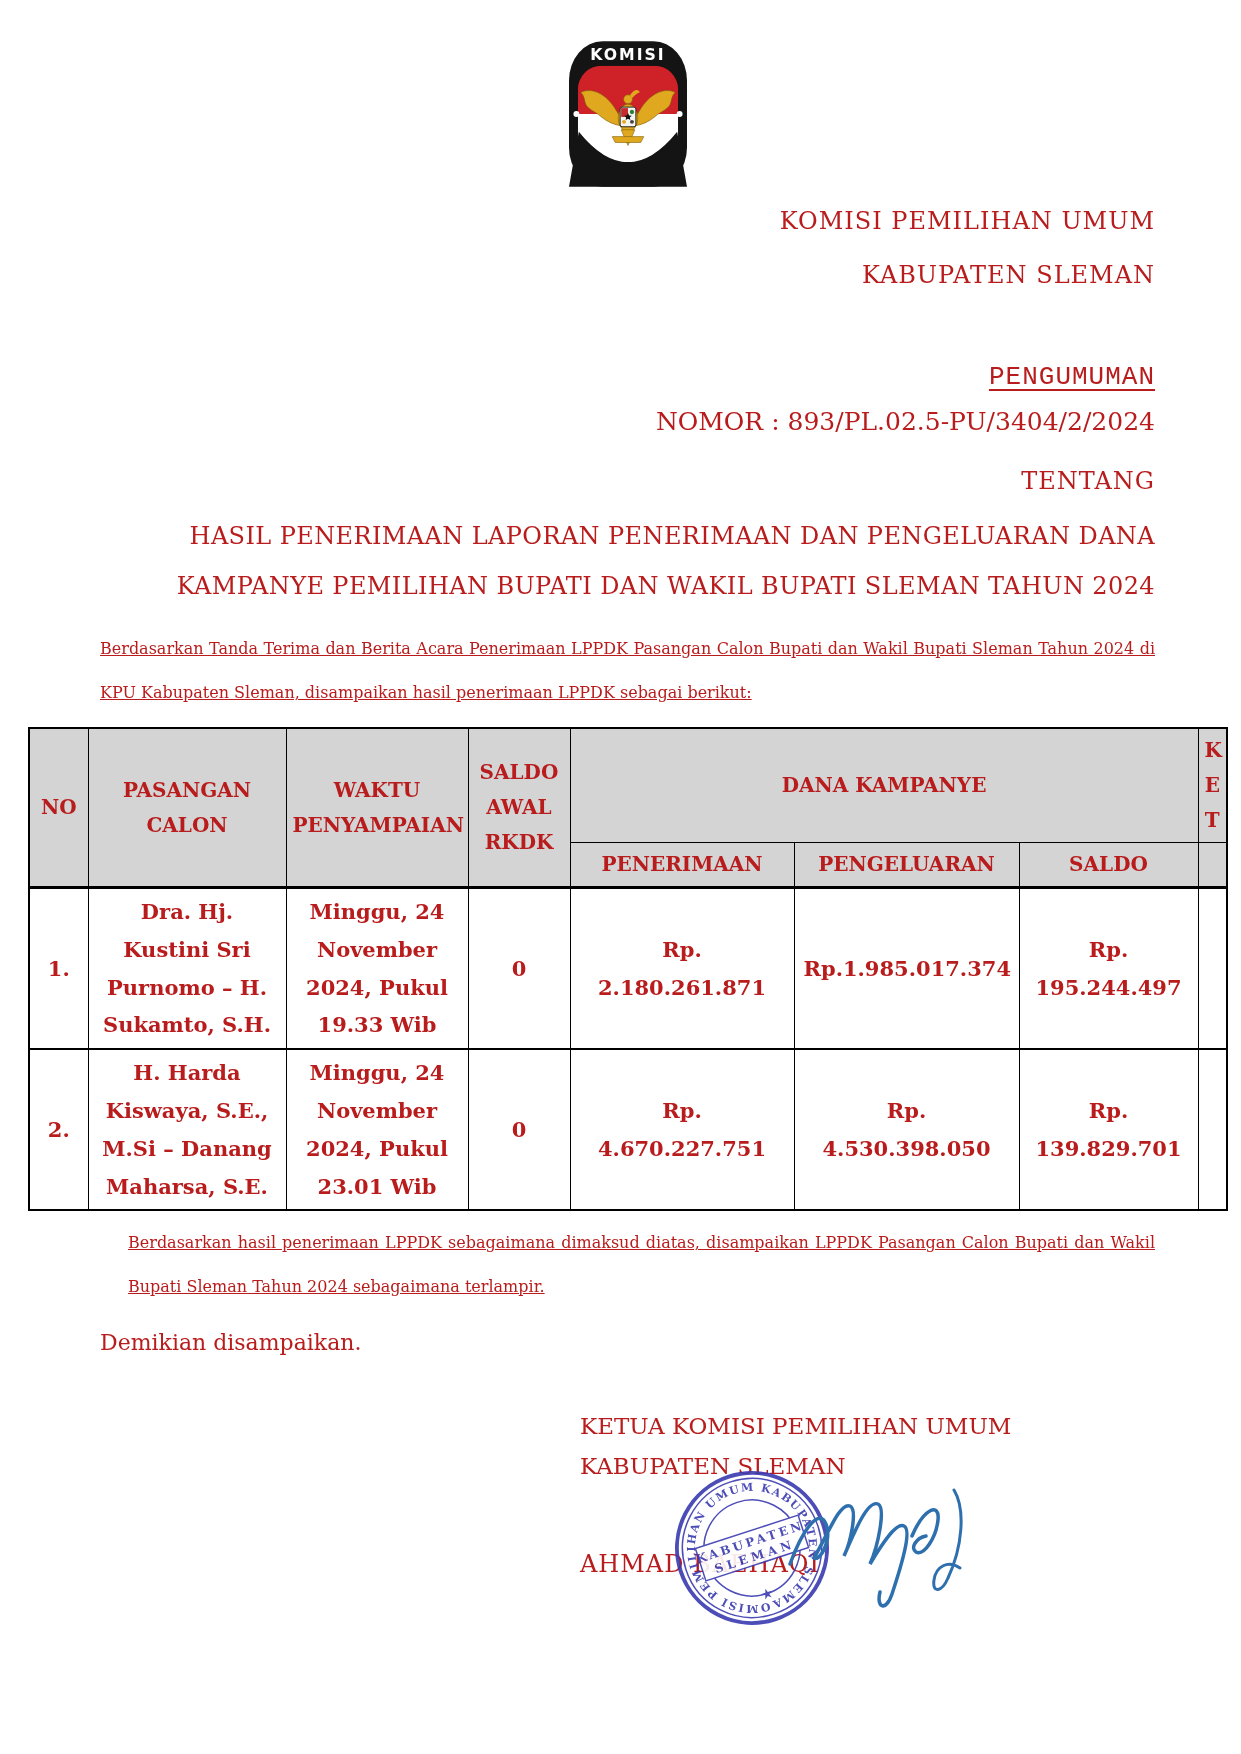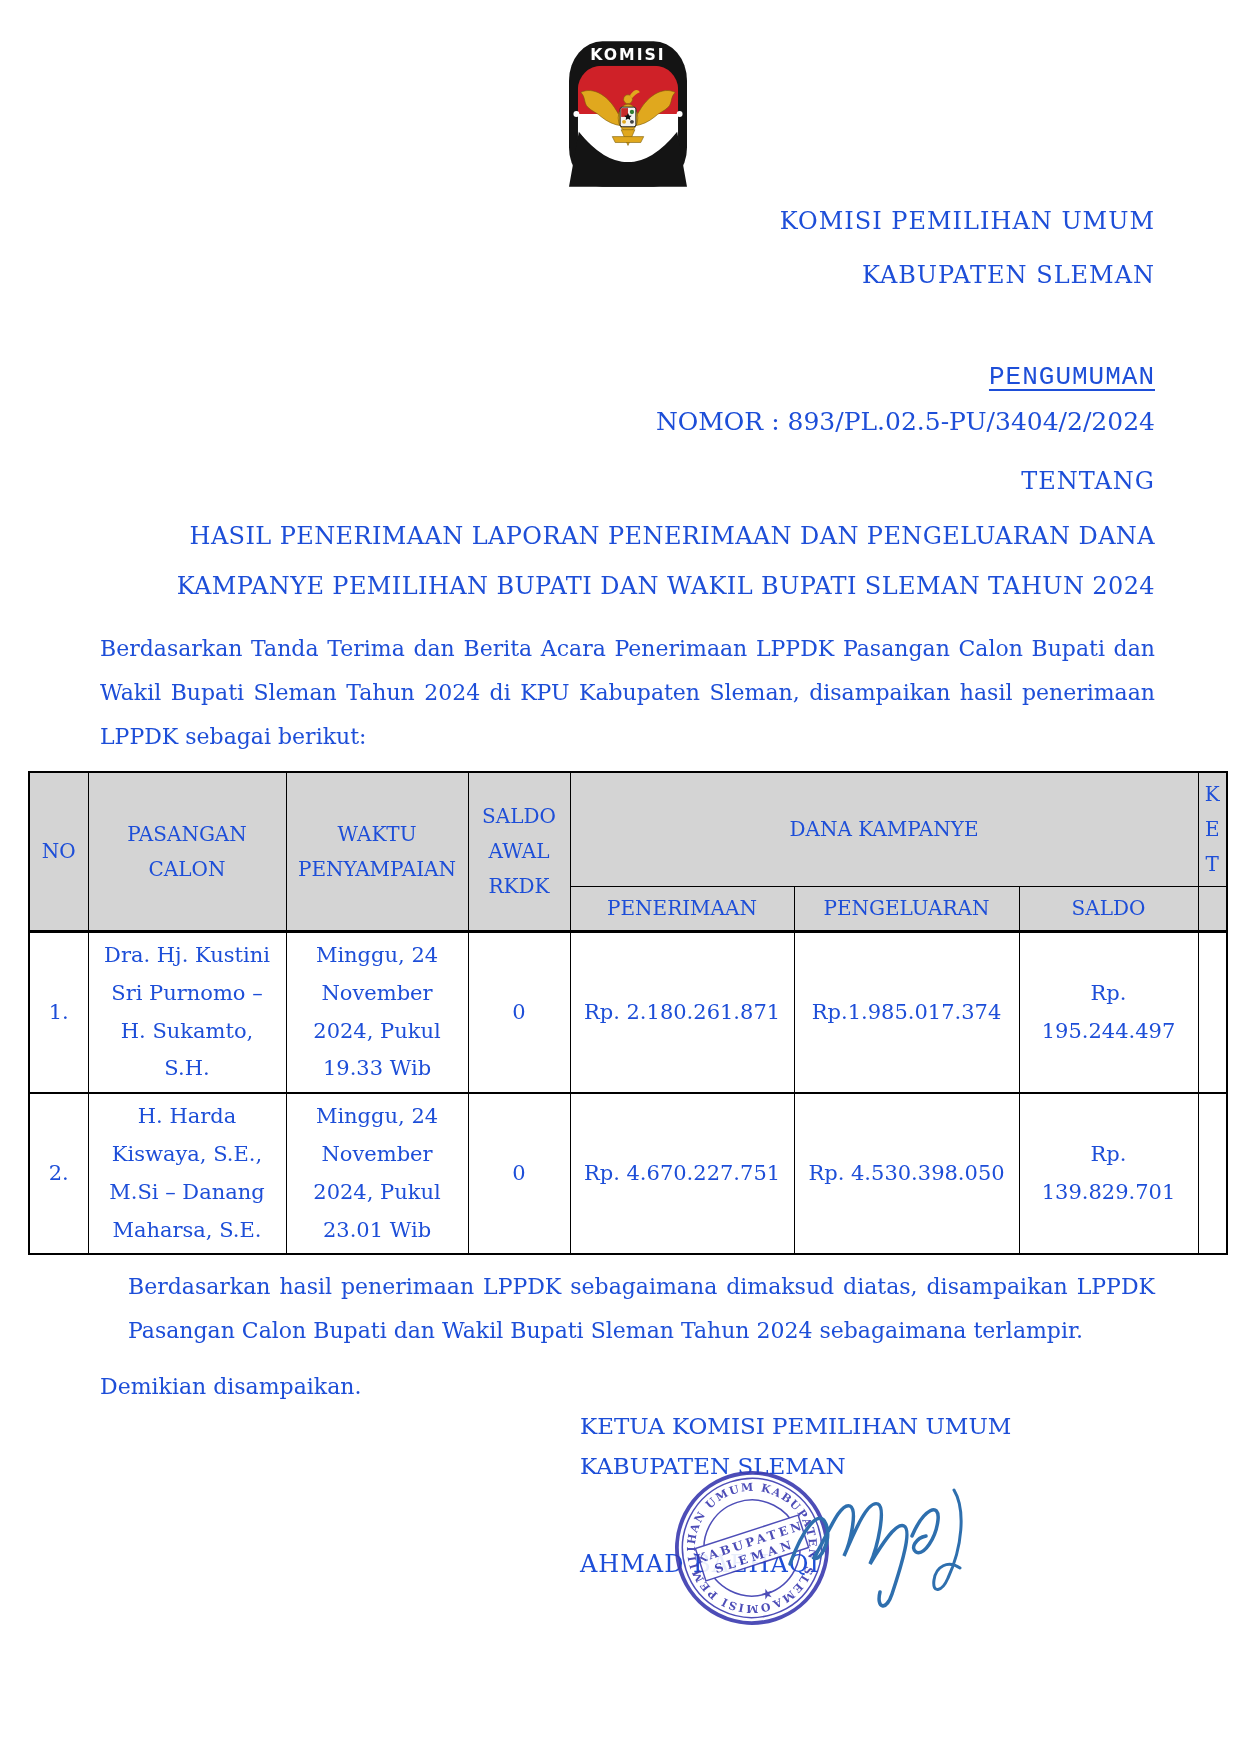--- a/index.html
+++ b/index.html
@@ -8,51 +8,51 @@
     --stamp-blue:#3a3ab0;
     --signature-blue:#2e6fae;
     --table-header-bg:#d4d4d4;
   }
   html,body{margin:0;padding:0;background:#ffffff;}
   .page{
     position:relative;
     width:1241px;height:1754px;
     margin:0 auto;
     background:#fff;
-    color:#1d4ed8;
+    color:#b91c1c;
     font-family:"DejaVu Serif", "Liberation Serif", serif;
     box-sizing:border-box;
     padding:0 86px 16px 100px;
     overflow:hidden;
   }
   .center{text-align:right;}
   .logo{display:block;margin:40px auto 0;width:118px;height:148px;}
   .org-line1{margin-top:20px;font-size:24px;line-height:26px;letter-spacing:1px;}
   .org-line2{margin-top:28px;font-size:24px;line-height:26px;letter-spacing:1px;}
   .doc-title{margin-top:74px;font-size:26px;line-height:30px;letter-spacing:1px;
              text-decoration:underline;text-underline-offset:5px;font-family:Liberation Mono, monospace;}
   .doc-number{margin-top:16px;font-size:25px;line-height:28px;}
   .about{margin-top:32px;font-size:24px;line-height:27px;letter-spacing:1px;}
   .subject{margin-top:16px;font-size:24px;line-height:50px;letter-spacing:0.4px;}
-  .para{font-size:22px;line-height:44px;text-align:justify;margin:0;}
+  .para{font-size:16px;line-height:44px;text-align:justify;margin:0;text-decoration:underline;}
   .para.p1{margin-top:16px;}
   .para.p2{margin-top:10px;margin-left:28px;}
   .closing{margin-top:20px;font-size:22px;line-height:28px;}
 
   table.lppdk{
     border-collapse:collapse;
     table-layout:fixed;
     width:1198px;
     margin-left:-72px;
     margin-top:12px;
     border:2px solid #000;
   }
   table.lppdk th, table.lppdk td{
     border:1px solid #000;
-    font-weight:normal;
+    font-weight:bold;
     vertical-align:middle;
     text-align:center;
     overflow:hidden;
   }
   table.lppdk th{
     background:var(--table-header-bg,#d4d4d4);
     font-size:20px;
     line-height:1.75;
     padding:4px 6px;
   }

